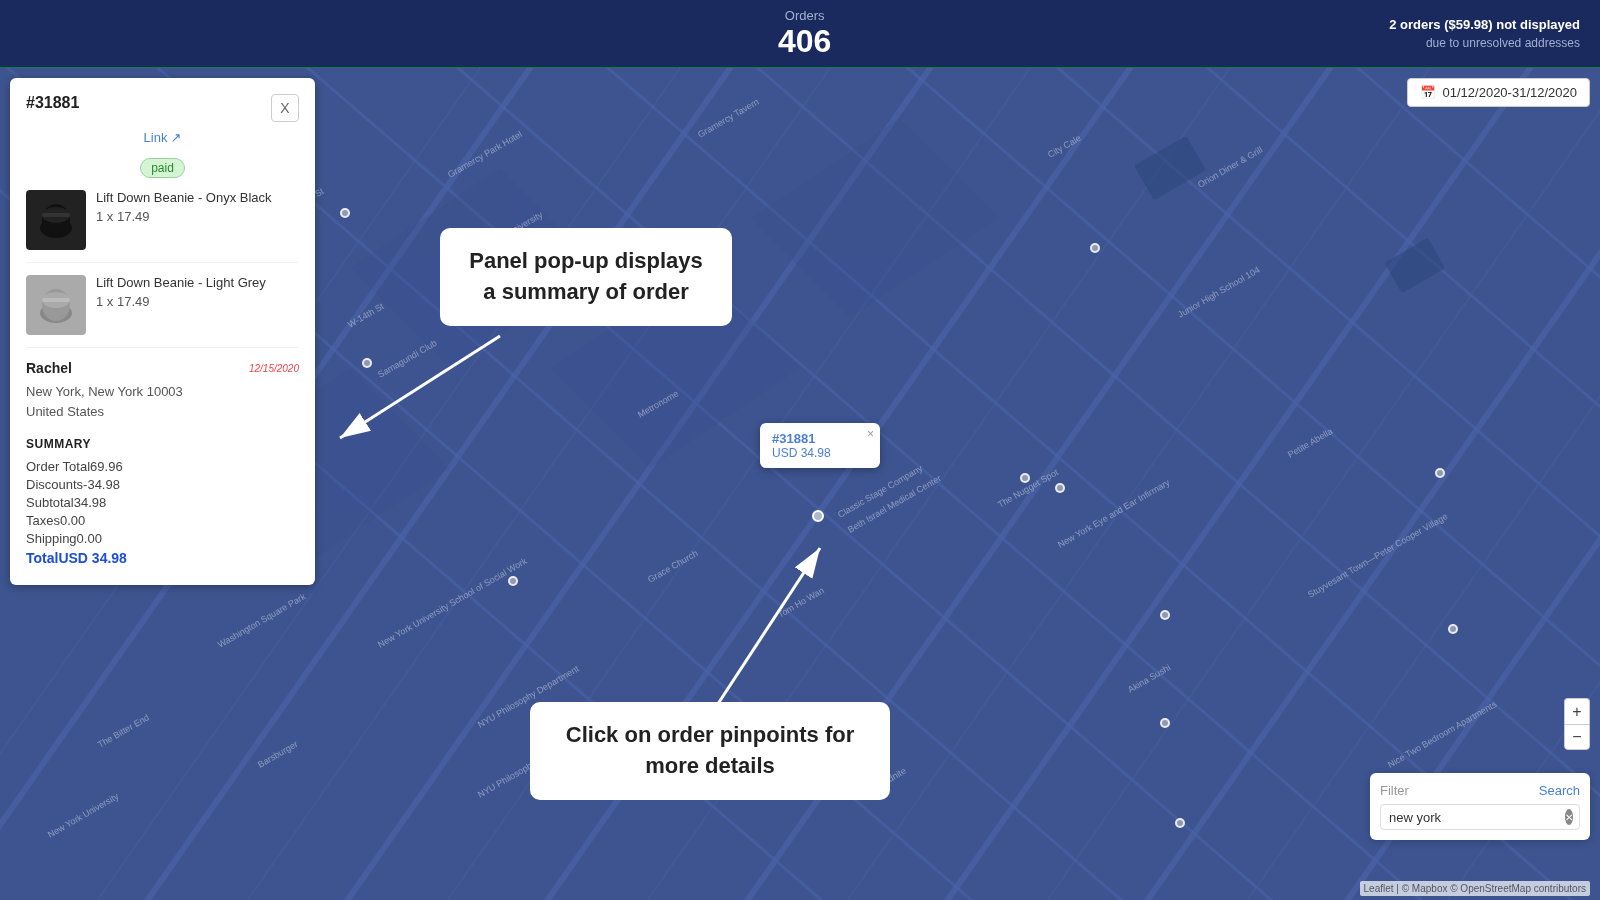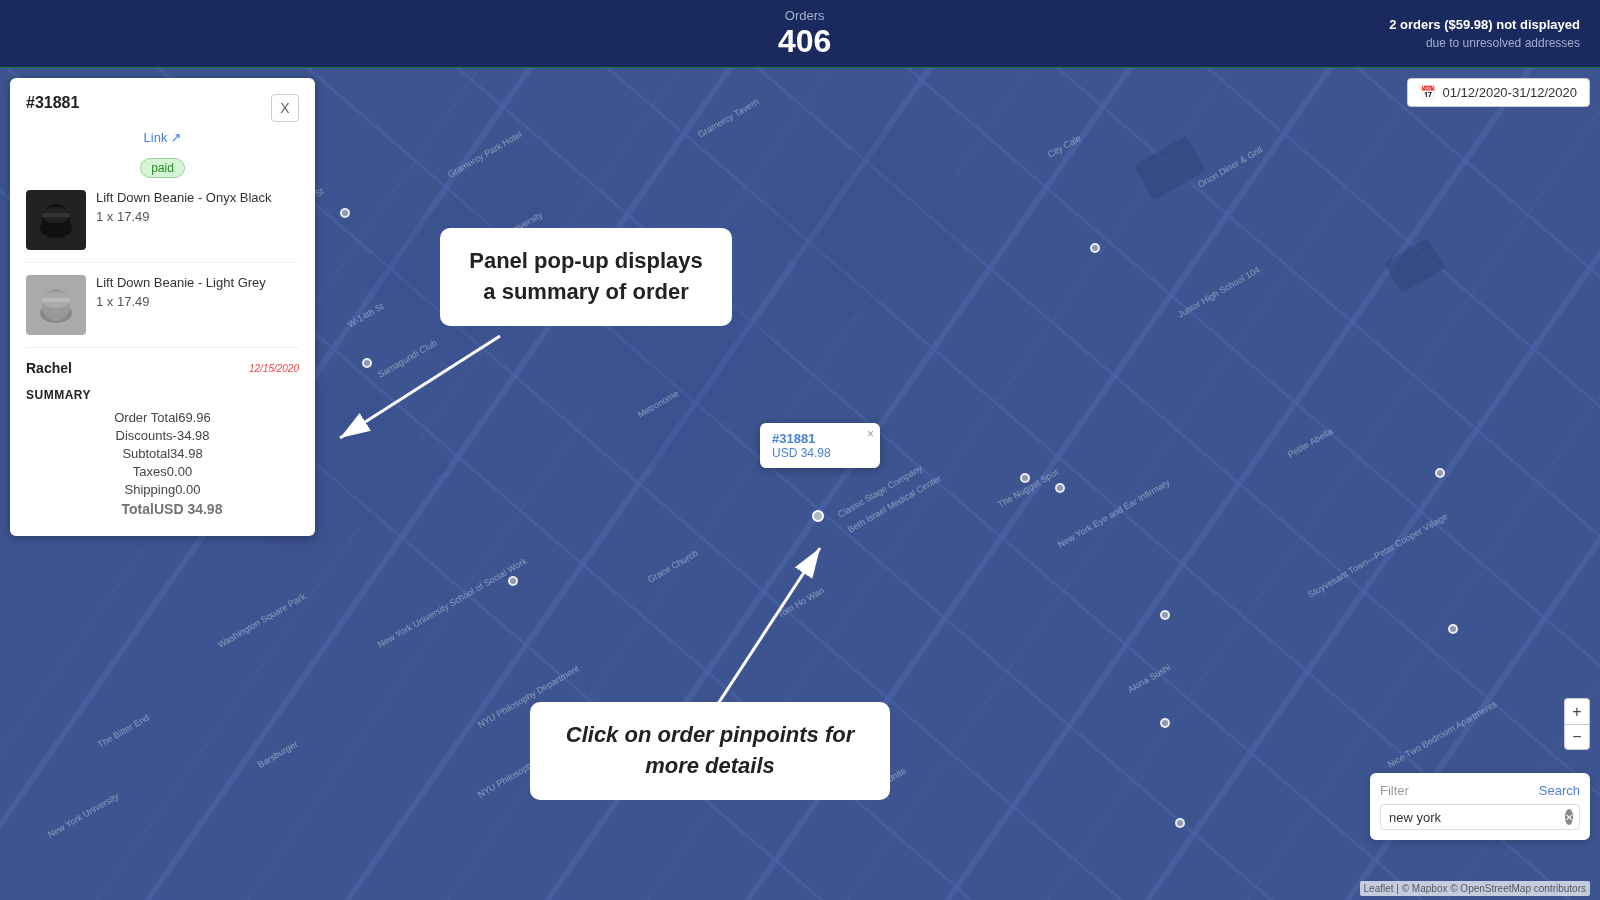--- a/index.html
+++ b/index.html
@@ -196,31 +196,30 @@
     }
     .summary-title {
       font-size: 12px;
       font-weight: 700;
       color: #222;
       letter-spacing: 0.5px;
       margin-bottom: 8px;
     }
     .summary-row {
       display: flex;
-      justify-content: center;
+      justify-content: flex-start;
       font-size: 13px;
       color: #444;
       margin-bottom: 3px;
     }
     .summary-row.total {
       font-weight: 600;
       font-size: 14px;
       margin-top: 4px;
-      color: #737373;
-      margin-left: 19px;
+      color: #1d4ed8;
     }
     .summary-row.discounts { color: #444; }
     .total-value {
       font-weight: 700;
     }
 
     
     #map-popup {
       position: absolute;
       top: 355px;
@@ -280,21 +279,20 @@
     #callout-panel .callout-text {
       font-size: 22px;
       font-weight: 700;
       color: #222;
       line-height: 1.4;
     }
     #callout-pinpoints {
       bottom: 100px;
       left: 530px;
       width: 360px;
-      font-style: italic;
     }
     #callout-pinpoints .callout-text {
       font-size: 22px;
       font-weight: 700;
       color: #222;
       line-height: 1.4;
     }
 
     
     .arrow-overlay {
@@ -556,20 +554,24 @@
       <div class="item-details">
         <div class="item-name">Lift Down Beanie - Light Grey</div>
         <div class="item-qty">1 x 17.49</div>
       </div>
     </div>
 
     <div class="customer-row">
       <span class="customer-name">Rachel</span>
       <span class="order-date">12/15/2020</span>
     </div>
+    <div class="customer-address">
+      <span>New York, New York 10003</span><br>
+      <span>United States</span>
+    </div>
 
     <div class="summary-section">
       <div class="summary-title">SUMMARY</div>
       <div class="summary-row">
         <span>Order Total</span>
         <span>69.96</span>
       </div>
       <div class="summary-row discounts">
         <span>Discounts</span>
         <span>-34.98</span>

